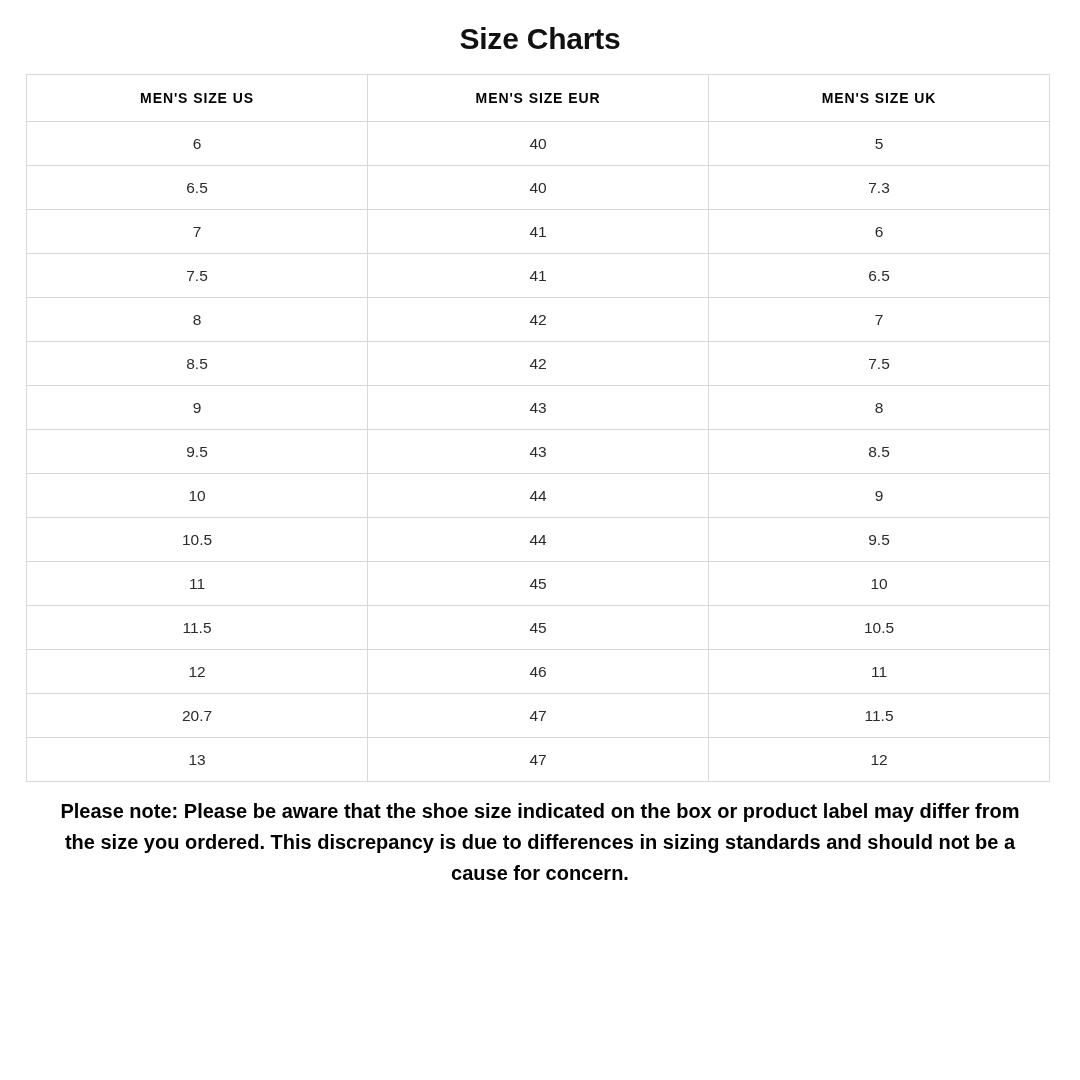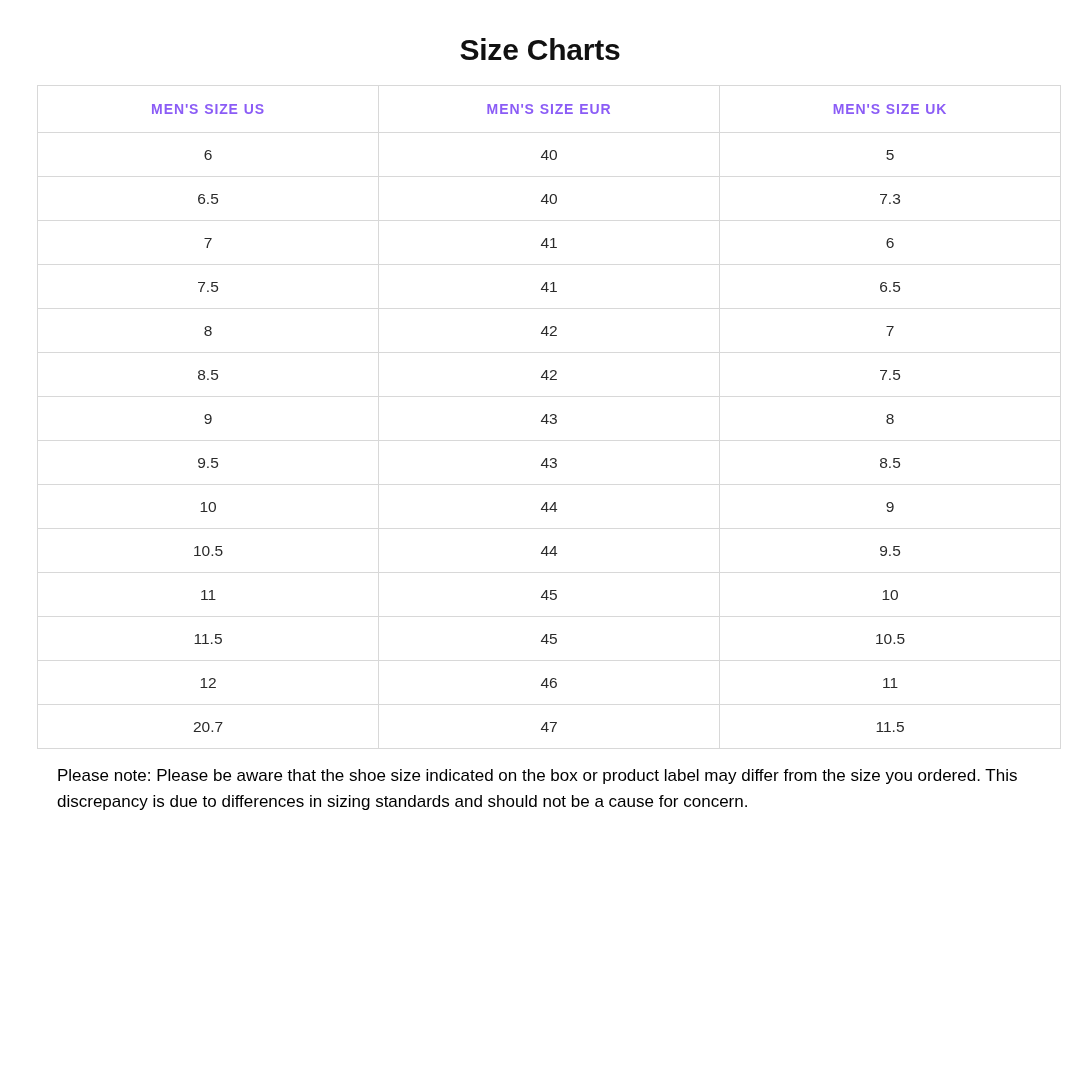--- a/index.html
+++ b/index.html
@@ -9,21 +9,21 @@
     width: 1080px;
     height: 1080px;
     background: #ffffff;
     font-family: "Liberation Sans", sans-serif;
     color: #1a1a1a;
   }
   .page {
     width: 1080px;
     height: 1080px;
     position: relative;
-    padding: 17px;
+    padding: 6px;
     overflow: hidden;
   }
   .title {
     text-align: center;
     font-size: 30px;
     font-weight: bold;
     letter-spacing: -0.2px;
     margin: 16px 0 0 0;
     color: #111111;
   }
@@ -45,34 +45,34 @@
   table.size-table td {
     border: 1px solid #d8d8d8;
     text-align: center;
     color: #2b2b2b;
   }
   table.size-table th {
     font-size: 14px;
     font-weight: bold;
     letter-spacing: 0.9px;
     padding: 15px 4px;
-    color: #8b5cf6;
+    color: #000000;
   }
   table.size-table td {
     font-size: 15.5px;
     padding: 12.5px 4px;
     font-weight: normal;
   }
   .note {
     margin: 14px 40px 0 40px;
-    font-size: 17px;
+    font-size: 20px;
     line-height: 1.55;
-    font-weight: normal;
+    font-weight: bold;
     color: #000000;
-    text-align: left;
+    text-align: center;
   }
 </style>
 </head>
 <body>
 
 <div class="page">
 
   <h1 class="title">Size Charts</h1>
 
 
@@ -148,18 +148,23 @@
       <tr>
         <td>12</td>
         <td>46</td>
         <td>11</td>
       </tr>
       <tr>
         <td>20.7</td>
         <td>47</td>
         <td>11.5</td>
       </tr>
+      <tr>
+        <td>13</td>
+        <td>47</td>
+        <td>12</td>
+      </tr>
     </tbody>
   </table>
 
   <p class="note">Please note: Please be aware that the shoe size indicated on the box or product label may differ from the size you ordered. This discrepancy is due to differences in sizing standards and should not be a cause for concern.</p>
 
 </div>
 
 </body></html>

